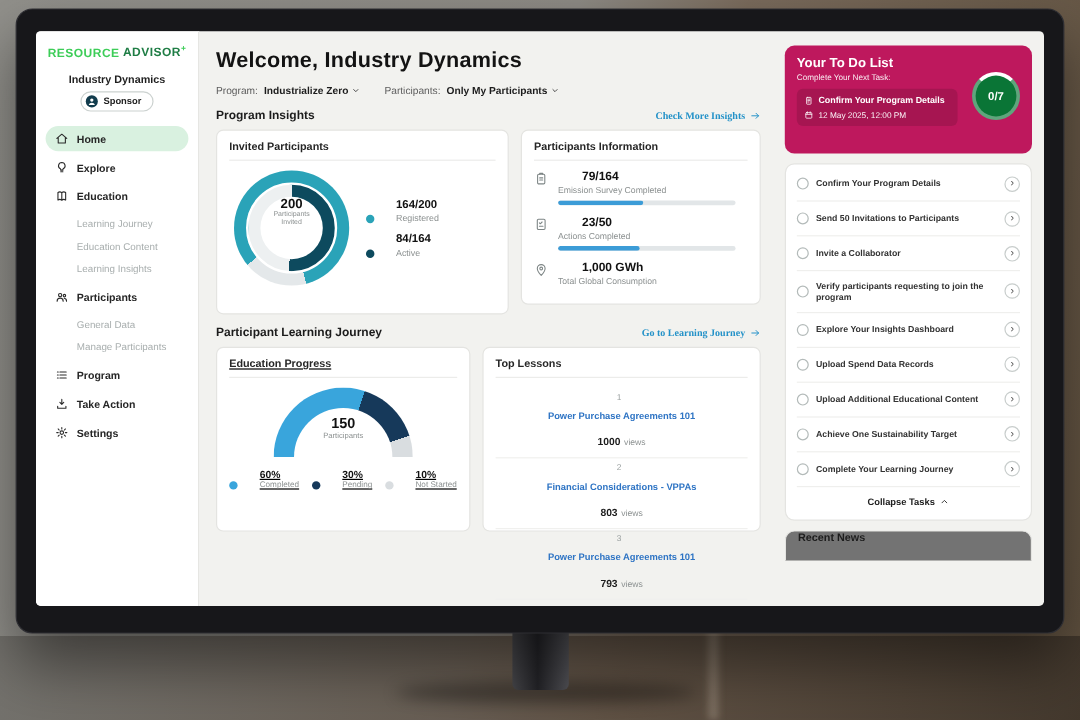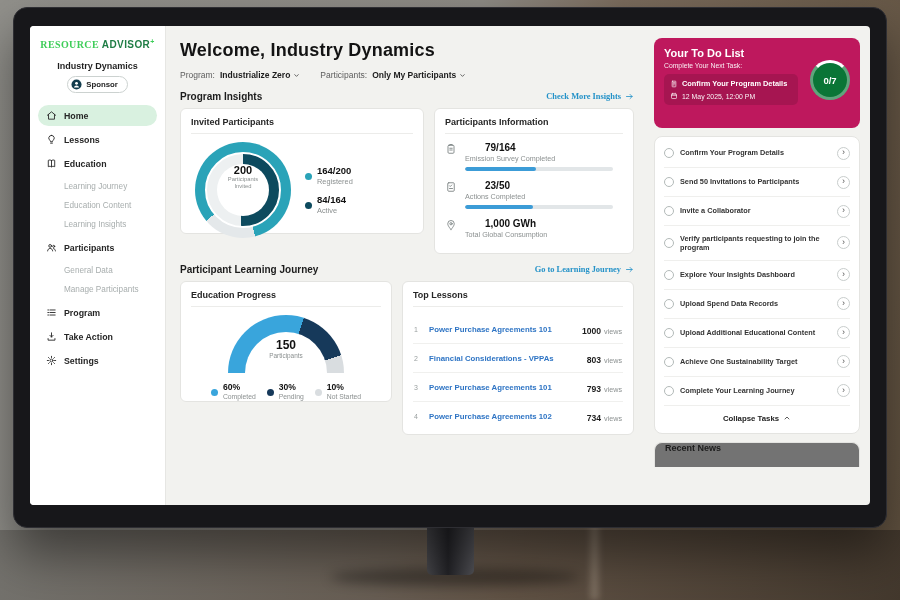--- a/index.html
+++ b/index.html
@@ -11,21 +11,21 @@
 
   .stand-neck { position:absolute; left:427px; top:523px; width:47px; height:52px; background:linear-gradient(to right,#46464a,#232327 45%,#515156); border-radius:0 0 5px 5px; }
   .stand-shadow { position:absolute; left:330px; top:568px; width:250px; height:18px; background:rgba(0,0,0,.35); border-radius:50%; filter:blur(6px); }
 
   .monitor { position:absolute; left:13px; top:7px; width:874px; height:521px; background:#17171a; border:1px solid #2e2e33; border-radius:14px; padding:18px 16px 22px; display:flex; box-shadow:0 26px 50px rgba(0,0,0,.45); }
   .screen { flex:1; background:#f2f2ef; border-radius:4px; display:flex; overflow:hidden; }
 
   
   .sidebar { width:136px; background:#fff; border-right:1px solid #e6e6e3; padding:12px 8px 8px; flex:none; }
   .logo { text-align:center; font-size:10px; font-weight:700; letter-spacing:.4px; white-space:nowrap; }
-  .logo-primary { color:#3dcd58;font-family:Liberation Serif, serif; }
+  .logo-primary { color:#3dcd58; }
   .logo-secondary { color:#1f7d45; }
   .logo sup { font-size:7px; color:#3dcd58; }
   .org { text-align:center; font-size:9px; font-weight:700; color:#1f1f1f; margin:11px 0 5px; }
   .sponsor-pill { display:flex; width:fit-content; margin:0 auto 12px; align-items:center; gap:4px; border:1px solid #ccd2d0; border-radius:10px; padding:2px 9px 2px 3px; font-size:7.8px; font-weight:700; color:#222; background:#fff; cursor:pointer; }
   .sponsor-pill svg { width:11px; height:11px; display:block; }
   .nav-item { display:flex; align-items:center; gap:7px; padding:5px 8px; margin:3px 0; font-size:8.8px; font-weight:700; color:#262626; border-radius:12px; cursor:pointer; }
   .nav-item.active { background:#d9f1e0; }
   .nav-item svg { width:11px; height:11px; stroke:#2b2b2b; fill:none; stroke-width:2; stroke-linecap:round; stroke-linejoin:round; flex:none; }
   .nav-sub { padding:5px 6px 5px 26px; font-size:8.2px; color:#a8aeae; cursor:pointer; }
 
@@ -38,33 +38,33 @@
   .f-gap { width:10px; }
   .section-head { display:flex; justify-content:space-between; align-items:center; margin:2px 0 6px; }
   .section-title { font-size:10px; font-weight:700; color:#1c1c1c; }
   .section-link { display:flex; align-items:center; gap:4px; font-size:8.4px; font-weight:700; color:#2492c8; cursor:pointer; text-decoration:none;font-family:Liberation Serif, serif; }
   .section-link svg { width:9px; height:9px; stroke:#2492c8; fill:none; stroke-width:2.2; stroke-linecap:round; stroke-linejoin:round; }
 
   .cards-row { display:flex; gap:10px; margin-bottom:10px; }
   .card { background:#fff; border:1px solid #e4e4e1; border-radius:6px; padding:8px 10px; }
   .card-title { font-size:9px; font-weight:700; color:#262626; padding-bottom:6px; border-bottom:1px solid #ececea; margin-bottom:8px; }
 
-  .card-invited { width:244px; height:126px; }
+  .card-invited { width:244px; height:154px; }
   .card-info { flex:1; height:146px; }
-  .card-edu { width:212px; height:121px; }
+  .card-edu { width:212px; height:154px;text-decoration:underline; }
   .card-lessons { flex:1; height:154px; }
 
   
   .donut-wrap { display:flex; align-items:center; gap:14px; padding-left:4px; }
   .donut { position:relative; width:96px; height:96px; border-radius:50%; }
   .donut-inner { position:absolute; inset:10px; border-radius:50%; border:2px solid #fff; }
   .donut-hole { position:absolute; inset:22px; border-radius:50%; background:#fff; display:flex; flex-direction:column; align-items:center; text-align:center; }
   .donut-center-value { font-size:11px; font-weight:700; color:#111; }
   .donut-center-label { font-size:5.8px; color:#8b9090; line-height:1.25; width:38px; }
-  .legend-item { display:flex; align-items:center; gap:5px; margin:8px 0; }
+  .legend-item { display:flex; align-items:flex-end; gap:18px; margin:8px 0; }
   .dot { width:7px; height:7px; border-radius:50%; margin-top:2px; flex:none; background:#999; }
   .legend-value { font-size:9.5px; font-weight:700; color:#111; }
   .legend-label { font-size:7.4px; color:#8b9090; margin-top:1px; }
 
   
   .info-row { display:flex; gap:8px; margin-bottom:9px; }
   .info-row svg { width:12px; height:12px; stroke:#7d8585; fill:none; stroke-width:1.8; stroke-linecap:round; stroke-linejoin:round; flex:none; margin-top:1px; }
   .info-value { font-size:10px; font-weight:700; color:#111;margin-left:20px; }
   .info-label { font-size:7.2px; color:#8b9090; margin:1px 0 4px; }
   .bar { width:148px; height:4px; border-radius:2px; background:#e2e6e8; overflow:hidden; }
@@ -77,21 +77,21 @@
   .gauge-hole { position:absolute; left:17px; top:17px; width:82px; height:82px; border-radius:50%; background:#fff; }
   .gauge-center { position:absolute; left:0; right:0; top:23px; text-align:center; }
   .gauge-value { font-size:12px; font-weight:700; color:#111; }
   .gauge-label { font-size:6.4px; color:#8b9090; }
   .gauge-legend { display:flex; gap:11px; margin-top:9px; }
   .gauge-legend .legend-item { margin:0; }
   .gauge-legend .legend-value { font-size:8.6px; }
   .gauge-legend .legend-label { font-size:6.8px; }
 
   
-  .lesson { display:flex; align-items:center; gap:7px; padding:5px 1px; border-bottom:1px solid #f0f0ee; }
+  .lesson { display:flex; align-items:center; gap:7px; padding:5px 1px; border-bottom:1px solid #f0f0ee;flex-direction:column; }
   .lesson:last-child { border-bottom:none; }
   .lesson-rank { font-size:7px; color:#9aa0a0; width:8px; flex:none; }
   .lesson-title { flex:1; font-size:7.8px; font-weight:600; color:#2e74c4; cursor:pointer; }
   .lesson-views-num { font-size:8.6px; font-weight:700; color:#1d1d1d; }
   .lesson-views-suffix { font-size:7.2px; color:#8b9090; margin-left:3px; }
 
   
   .todo-panel { width:222px; flex:none; padding:12px 10px 0 6px; }
   .todo-card { position:relative; background:#be185d; border-radius:8px; padding:9px 10px 10px; color:#fff; min-height:90px; }
   .todo-title { font-size:11px; font-weight:700; margin-bottom:3px; }
@@ -144,21 +144,21 @@
           <div class="nav-item active">
             <svg viewBox="0 0 24 24">
                 <path d="M3 11.5 12 4l9 7.5M5.5 9.8V20h13V9.8"></path>
               </svg>
             <span>Home</span>
           </div>
           <div class="nav-item">
             <svg viewBox="0 0 24 24">
                 <path d="M12 3a6 6 0 0 1 2.6 11.4c-.4.2-.6.6-.6 1V17h-4v-1.6c0-.4-.2-.8-.6-1A6 6 0 0 1 12 3zM10 20h4"></path>
               </svg>
-            <span>Lessons</span>
+            <span>Explore</span>
           </div>
           <div class="nav-item">
             <svg viewBox="0 0 24 24">
                 <path d="M12 5.5C10.2 4 6.8 4 5 5.2V19c1.8-1.2 5.2-1.2 7 .3 1.8-1.5 5.2-1.5 7-.3V5.2C17.2 4 13.8 4 12 5.5zM12 5.5V19"></path>
               </svg>
             <span>Education</span>
           </div>
           <div class="nav-sub">Learning Journey</div>
           <div class="nav-sub">Education Content</div>
           <div class="nav-sub">Learning Insights</div>

